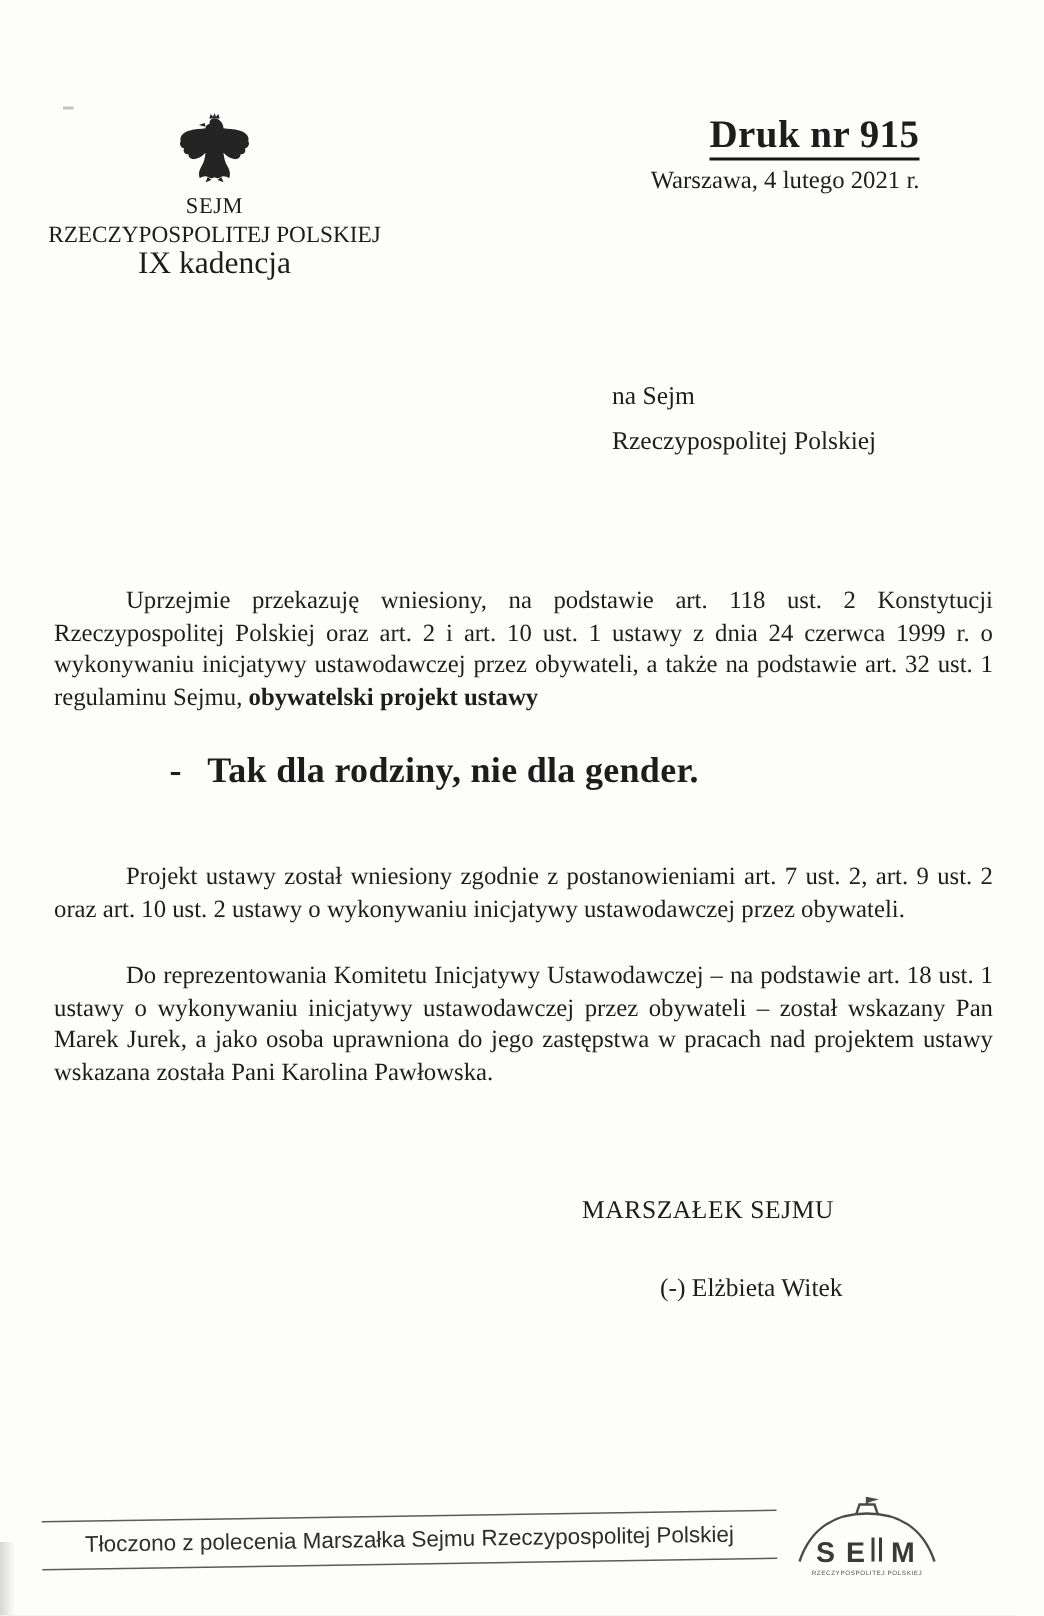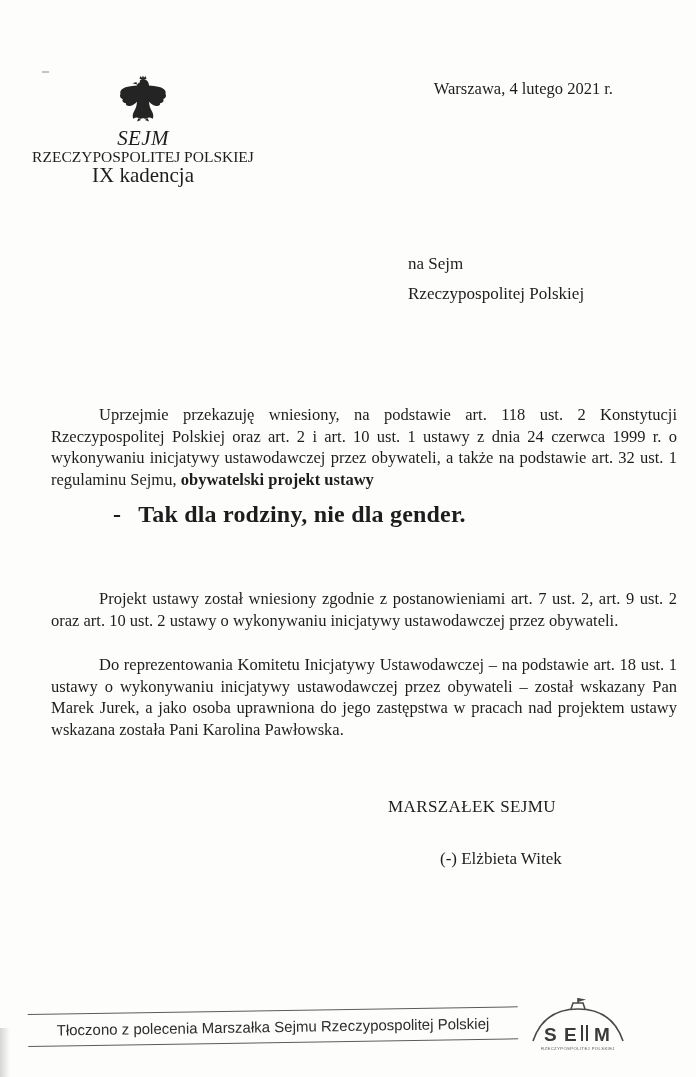--- a/index.html
+++ b/index.html
@@ -36,21 +36,21 @@
     position: absolute;
     left: 22px; top: 74px;
     width: 242px;
     text-align: center;
   }
   .eagle {
     display: block;
     margin: 0 auto 4px auto;
     width: 50px; height: 52px;
   }
-  .inst-line1 { font-size: 21px; line-height: 17px; letter-spacing: 0.4px; font-style: italic; }
+  .inst-line1 { font-size: 15px; line-height: 17px; letter-spacing: 0.4px; }
   .inst-line2 { font-size: 15.5px; line-height: 19px; white-space: nowrap; }
   .inst-line3 { font-size: 21px; line-height: 19px; }
 
   
   .docnum-block {
     position: absolute;
     left: 395px; top: 76px;
     width: 218px;
     text-align: right;
   }
@@ -76,21 +76,21 @@
     width: 250px;
     font-size: 17px;
     line-height: 30px;
   }
 
   
   .body-par {
     position: absolute;
     left: 35px;
     width: 626px;
-    margin: 16px;
+    margin: 1px;
     font-size: 16.5px;
     line-height: 21.5px;
     text-align: justify;
     text-indent: 48px;
   }
   .par-1 { top: 388px; }
   .par-2 { top: 572px; }
   .par-3 { top: 638px; }
   .bold-run { font-weight: 700; }
 
@@ -182,20 +182,21 @@
         <path d="M41,86 L38,93 L46,90 Z"></path>
         <path d="M59,86 L62,93 L54,90 Z"></path>
       </g>
     </svg>
     <div class="inst-line1">SEJM</div>
     <div class="inst-line2">RZECZYPOSPOLITEJ POLSKIEJ</div>
     <div class="inst-line3">IX kadencja</div>
   </div>
 
   <div class="docnum-block">
+    <span class="druk-number">Druk nr 915</span>
     <div class="place-date">Warszawa, 4 lutego 2021 r.</div>
   </div>
 
   <div class="addressee">
     <div>na Sejm</div>
     <div>Rzeczypospolitej Polskiej</div>
   </div>
 
   <p class="body-par par-1"><span>Uprzejmie przekazuję wniesiony, na podstawie art. 118 ust. 2 Konstytucji Rzeczypospolitej Polskiej oraz art. 2 i art. 10 ust. 1 ustawy z dnia 24 czerwca 1999 r. o wykonywaniu inicjatywy ustawodawczej przez obywateli, a także na podstawie art. 32 ust. 1 regulaminu Sejmu, </span><span class="bold-run">obywatelski projekt ustawy</span></p>
 

